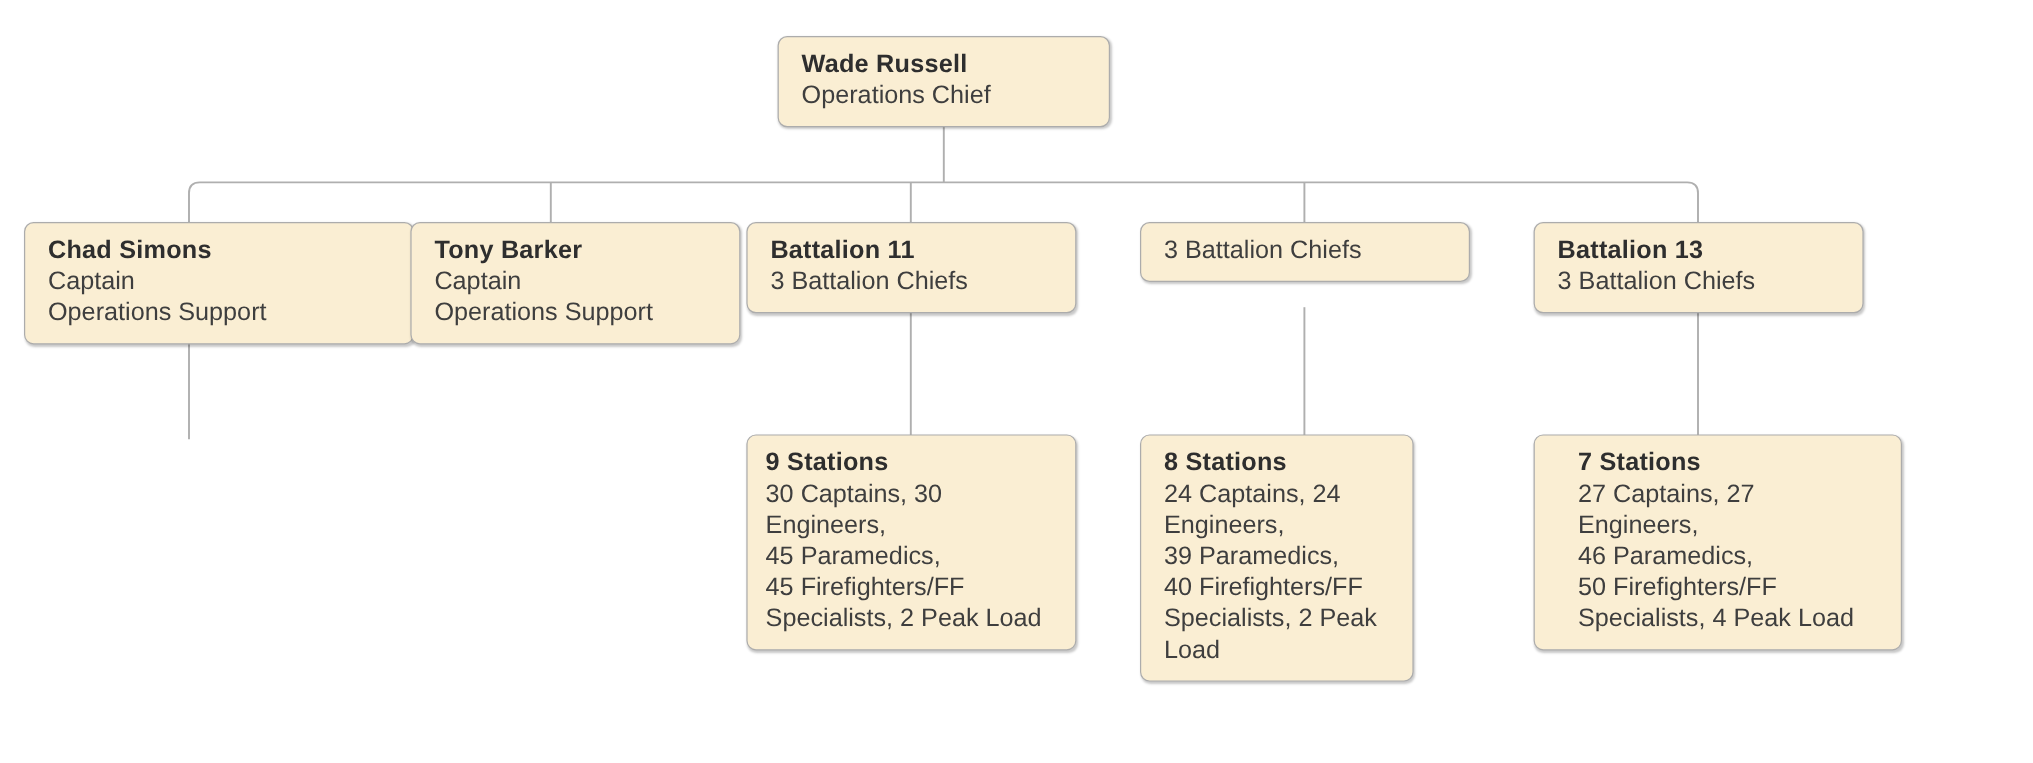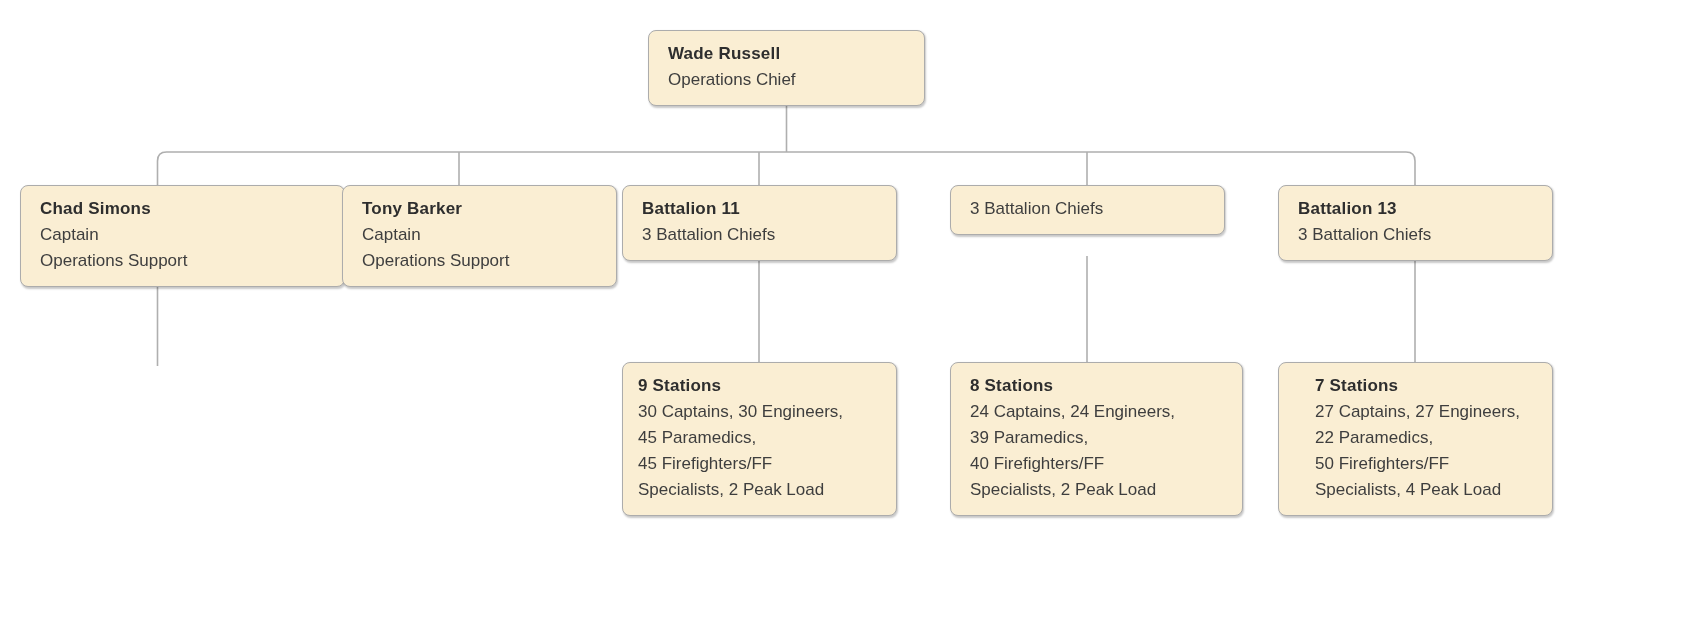--- a/index.html
+++ b/index.html
@@ -33,21 +33,21 @@
   }
   .node {
     position: absolute;
     z-index: 2;
     background: var(--node-fill);
     border: 1px solid var(--node-border);
     border-radius: 8px;
     box-shadow: 1px 1.5px 2px rgba(0,0,0,0.22);
     padding: 10px 19px 12px;
     line-height: 26px;
-    font-size: 17px;
+    font-size: 21px;
     color: var(--text-color);
     cursor: default;
   }
   .node-title {
     font-weight: 700;
     color: var(--title-color);
     letter-spacing: 0.2px;
   }
   .node-line { color: var(--text-color); }
 </style>
@@ -101,29 +101,29 @@
 
 
   <div class="node" style="left:622px; top:362px; width:275px;padding-left:15px;">
     <div class="node-title">9 Stations</div>
     <div class="node-line">30 Captains, 30 Engineers,</div>
     <div class="node-line">45 Paramedics,</div>
     <div class="node-line">45 Firefighters/FF</div>
     <div class="node-line">Specialists, 2 Peak Load</div>
   </div>
 
-  <div class="node" style="left:950px; top:362px; width:293px;">
+  <div class="node" style="left:950px; top:362px; width:228px;">
     <div class="node-title">8 Stations</div>
     <div class="node-line">24 Captains, 24 Engineers,</div>
     <div class="node-line">39 Paramedics,</div>
     <div class="node-line">40 Firefighters/FF</div>
     <div class="node-line">Specialists, 2 Peak Load</div>
   </div>
 
-  <div class="node" style="left:1278px; top:362px; width:275px;padding-left:36px;">
+  <div class="node" style="left:1278px; top:362px; width:307px;padding-left:36px;">
     <div class="node-title">7 Stations</div>
     <div class="node-line">27 Captains, 27 Engineers,</div>
-    <div class="node-line">22 Paramedics,</div>
+    <div class="node-line">46 Paramedics,</div>
     <div class="node-line">50 Firefighters/FF</div>
     <div class="node-line">Specialists, 4 Peak Load</div>
   </div>
 
 </div>
 
 </body></html>

